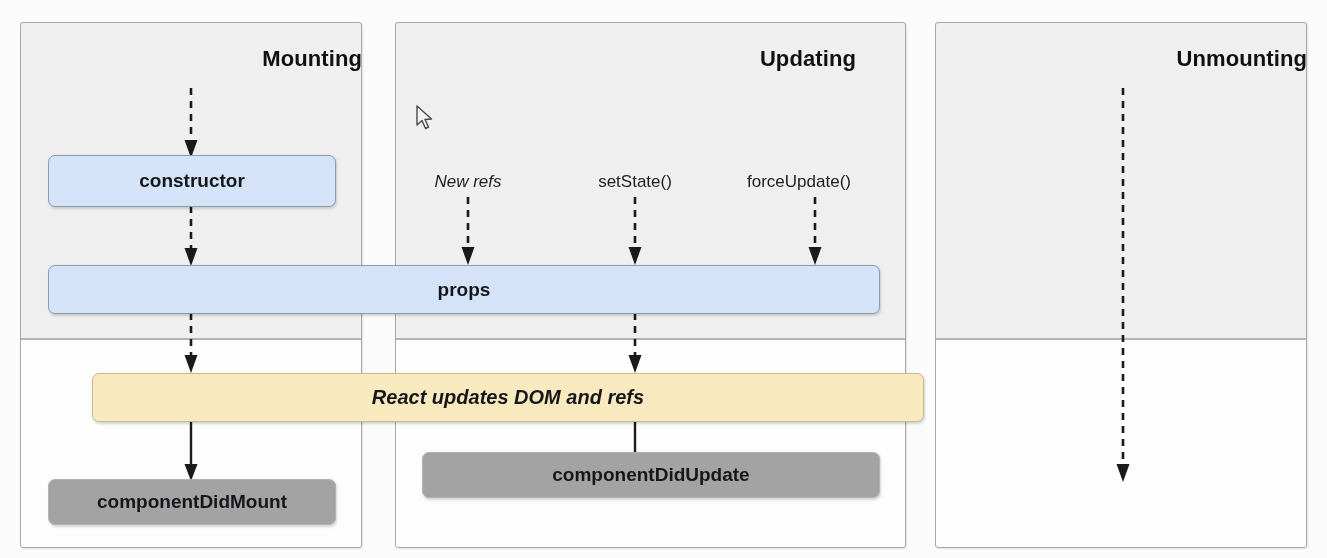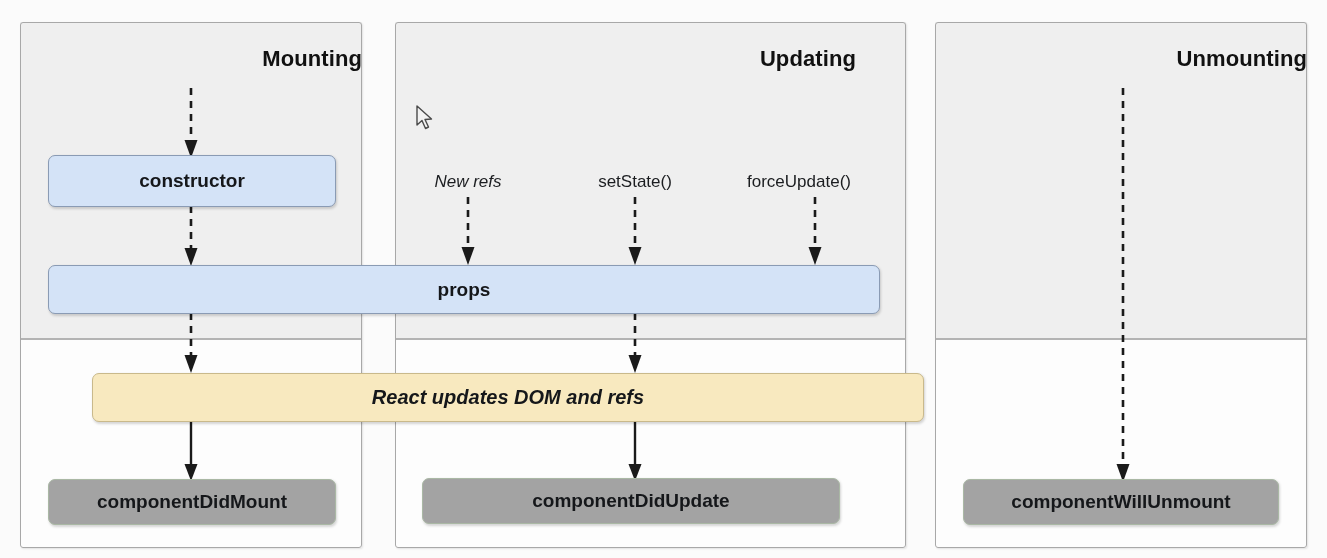--- a/index.html
+++ b/index.html
@@ -198,23 +198,22 @@
   </svg>
 
   <div class="lc-box blue" style="left:48px; top:155px; width:288px; height:52px;">constructor</div>
 
   <div class="lc-box blue" style="left:48px; top:265px; width:832px; height:49px;">props</div>
 
   <div class="lc-box yellow" style="left:48px; top:373px; width:832px; height:49px;margin-left:44px;">React updates DOM and refs</div>
 
   <div class="lc-box green" style="left:48px; top:479px; width:288px; height:46px;">componentDidMount</div>
 
-  <div class="lc-box green" style="left:422px; top:478px; width:418px; height:46px;">componentDidUpdate</div>
-
-  <div class="lc-box green" style="left:963px; top:479px; width:316px; height:46px;">componentWillUnmount</div>
+  <div class="lc-box green" style="left:422px; top:452px; width:458px; height:46px;">componentDidUpdate</div>
+
 
   <div class="trigger-label italic" style="left:398px; top:172px; width:140px;">New refs</div>
   <div class="trigger-label" style="left:565px; top:172px; width:140px;">setState()</div>
   <div class="trigger-label" style="left:729px; top:172px; width:140px;">forceUpdate()</div>
 
 
   <svg class="cursor" style="left:414px; top:104px; width:22px; height:28px;">
     <polygon points="3,2 3,21 8,16.5 11.5,24.5 14.5,23 11,15.5 17.5,15" fill="#f2f2f2" stroke="#4a4a4a" stroke-width="1.4" stroke-linejoin="round"></polygon>
   </svg>
 

